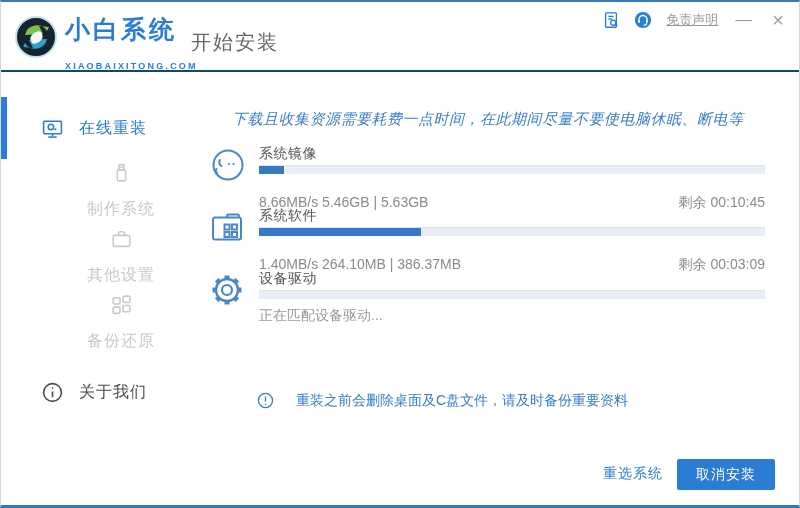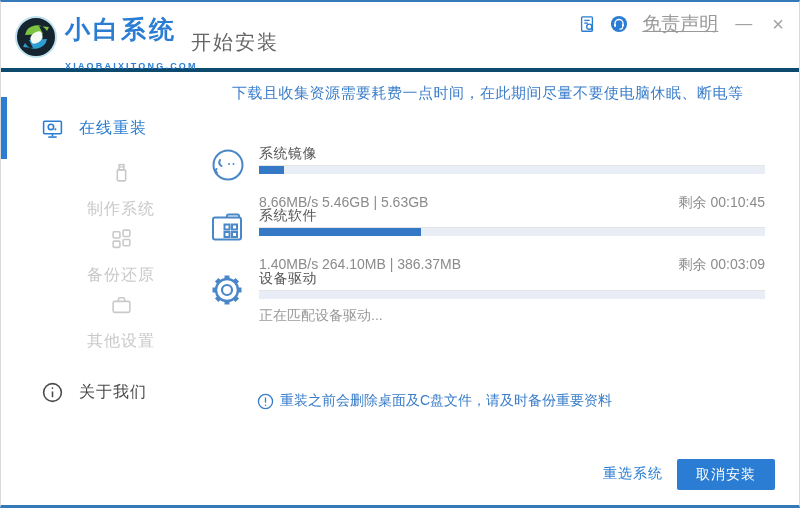--- a/index.html
+++ b/index.html
@@ -4,56 +4,56 @@
 <style>
   * { margin:0; padding:0; box-sizing:border-box; }
   html,body { width:800px; height:508px; font-family:"Liberation Sans","DejaVu Sans",sans-serif; background:#fff; }
   .window {
     position:relative; width:800px; height:508px; background:#fff;
     border-top:2px solid #3579b8; border-bottom:3px solid #3579b8;
     border-left:1px solid #d9d9d9; border-right:1px solid #d9d9d9;
     overflow:hidden;
   }
   
-  .header { position:relative; height:70px; border-bottom:4px solid #0c4a6e; }
+  .header { position:relative; height:70px; border-bottom:2px solid #0c4a6e; }
   .logo { position:absolute; left:14px; top:14px; width:42px; height:42px; }
   .brand-block { position:absolute; left:64px; top:13px; }
   .brand { font-size:25px; font-weight:bold; color:#2a7dd2; letter-spacing:3px; line-height:28px; }
   .brand-domain { font-size:9px; font-weight:bold; color:#2a7dd2; letter-spacing:2.2px; margin-top:18px; }
   .page-title { position:absolute; left:190px; top:27px; font-size:20px; color:#666; letter-spacing:2px; }
   .header-controls { position:absolute; top:9px; right:12px; display:flex; align-items:center; gap:14px; }
   .hc-icon { width:18px; height:18px; cursor:pointer; display:block; }
-  .disclaimer { font-size:19px; color:#999; text-decoration:underline; cursor:pointer; }
+  .disclaimer { font-size:13px; color:#999; text-decoration:underline; cursor:pointer; }
   .win-btn { font-size:17px; color:#a0a0a0; cursor:pointer; line-height:18px; padding:0 3px; }
   .win-btn.close { font-size:20px; }
   
   .body-row { display:flex; height:432px; }
   .sidebar { width:200px; padding-top:23px; flex:none; }
   .side-item { position:relative; height:66px; display:flex; align-items:center; padding-left:40px; gap:15px; cursor:pointer; }
   .side-item .si-label { font-size:16px; letter-spacing:1px; }
   .side-item svg { width:23px; height:23px; flex:none; }
   .side-item.active { color:#2a7dd2; }
   .side-item.active::before { content:""; position:absolute; left:-1px; top:2px; width:7px; height:62px; background:#2a7dd2; }
   .side-item.disabled { color:#c9c9c9;flex-direction:column; }
   .side-item.normal { color:#4a4a4a; }
   .content { position:relative; flex:1; }
   
-  .notice { position:absolute; left:31px; top:12px; font-size:15px; color:#3a7dc9; letter-spacing:0.5px; }
+  .notice { position:absolute; left:31px; top:38px; font-size:15px; color:#3a7dc9; letter-spacing:0.5px;font-style:italic; }
   .task { position:absolute; left:6px; right:34px; display:flex; gap:10px; }
   .task-1 { top:72px; } .task-2 { top:134px; } .task-3 { top:197px; }
   .task-icon { width:42px; flex:none; padding-top:1px; }
   .task-icon svg { width:40px; height:40px; }
   .task-body { flex:1; min-width:0; }
   .task-name { font-size:14px; color:#555; line-height:18px; margin-bottom:3px; letter-spacing:0.5px; }
   .hairline { height:1px; background:#e4e4e4; }
   .track { position:relative; height:8px; background:#e9eef6; }
   .fill { position:absolute; left:0; top:0; height:8px; background:#3478c6; }
   .stats-row { margin-top:20px; display:flex; justify-content:space-between; font-size:14px; color:#8b8b8b; }
   .task-status { margin-top:8px; font-size:14px; color:#9a9a9a; }
-  .warning { position:absolute; left:56px; top:320px; display:flex; align-items:center; gap:6px; font-size:14px; color:#3a7dc9; }
+  .warning { position:absolute; left:56px; top:320px; display:flex; align-items:flex-start; gap:22px; font-size:14px; color:#3a7dc9; }
   .warning svg { width:17px; height:17px; flex:none; }
   
   .reselect-btn { position:absolute; right:136px; bottom:22px; font-size:14px; color:#2a7dd2; cursor:pointer; letter-spacing:1px; background:none; border:none; font-family:inherit; }
   .cancel-btn { position:absolute; right:24px; bottom:15px; width:98px; height:31px; background:#2a7dd2; color:#fff; font-size:14px; letter-spacing:1px; border:none; border-radius:2px; cursor:pointer; font-family:inherit; }
 </style>
 </head>
 <body>
 
 <div class="window">
 
@@ -112,34 +112,34 @@
           <rect x="7" y="8.5" width="8" height="10.5" rx="1"></rect>
           <rect x="8.7" y="3.5" width="4.6" height="5"></rect>
           <line x1="10" y1="5" x2="10" y2="6.5"></line>
           <line x1="12" y1="5" x2="12" y2="6.5"></line>
         </svg>
         <span class="si-label">制作系统</span>
       </div>
 
       <div class="side-item disabled">
         <svg viewBox="0 0 22 22" fill="none" stroke="currentColor" stroke-width="1.5">
+          <rect x="3" y="8" width="16" height="10.5" rx="1.5"></rect>
+          <path d="M8 8 V6.2 q0-1.7 1.7-1.7 h2.6 q1.7 0 1.7 1.7 V8"></path>
+        </svg>
+        <span class="si-label">其他设置</span>
+      </div>
+
+      <div class="side-item disabled">
+        <svg viewBox="0 0 22 22" fill="none" stroke="currentColor" stroke-width="1.5">
           <rect x="3" y="4.5" width="6.5" height="6" rx="1"></rect>
           <rect x="12.5" y="3" width="6.5" height="6" rx="1"></rect>
           <rect x="3" y="13.5" width="6.5" height="6" rx="1"></rect>
           <rect x="12.5" y="12" width="6.5" height="6" rx="1"></rect>
         </svg>
         <span class="si-label">备份还原</span>
-      </div>
-
-      <div class="side-item disabled">
-        <svg viewBox="0 0 22 22" fill="none" stroke="currentColor" stroke-width="1.5">
-          <rect x="3" y="8" width="16" height="10.5" rx="1.5"></rect>
-          <path d="M8 8 V6.2 q0-1.7 1.7-1.7 h2.6 q1.7 0 1.7 1.7 V8"></path>
-        </svg>
-        <span class="si-label">其他设置</span>
       </div>
 
       <div class="side-item normal">
         <svg viewBox="0 0 22 22" fill="none" stroke="currentColor" stroke-width="1.5">
           <circle cx="11" cy="11" r="8.5"></circle>
           <line x1="11" y1="10" x2="11" y2="15.5"></line>
           <circle cx="11" cy="6.8" r="0.8" fill="currentColor" stroke="none"></circle>
         </svg>
         <span class="si-label">关于我们</span>
       </div>

